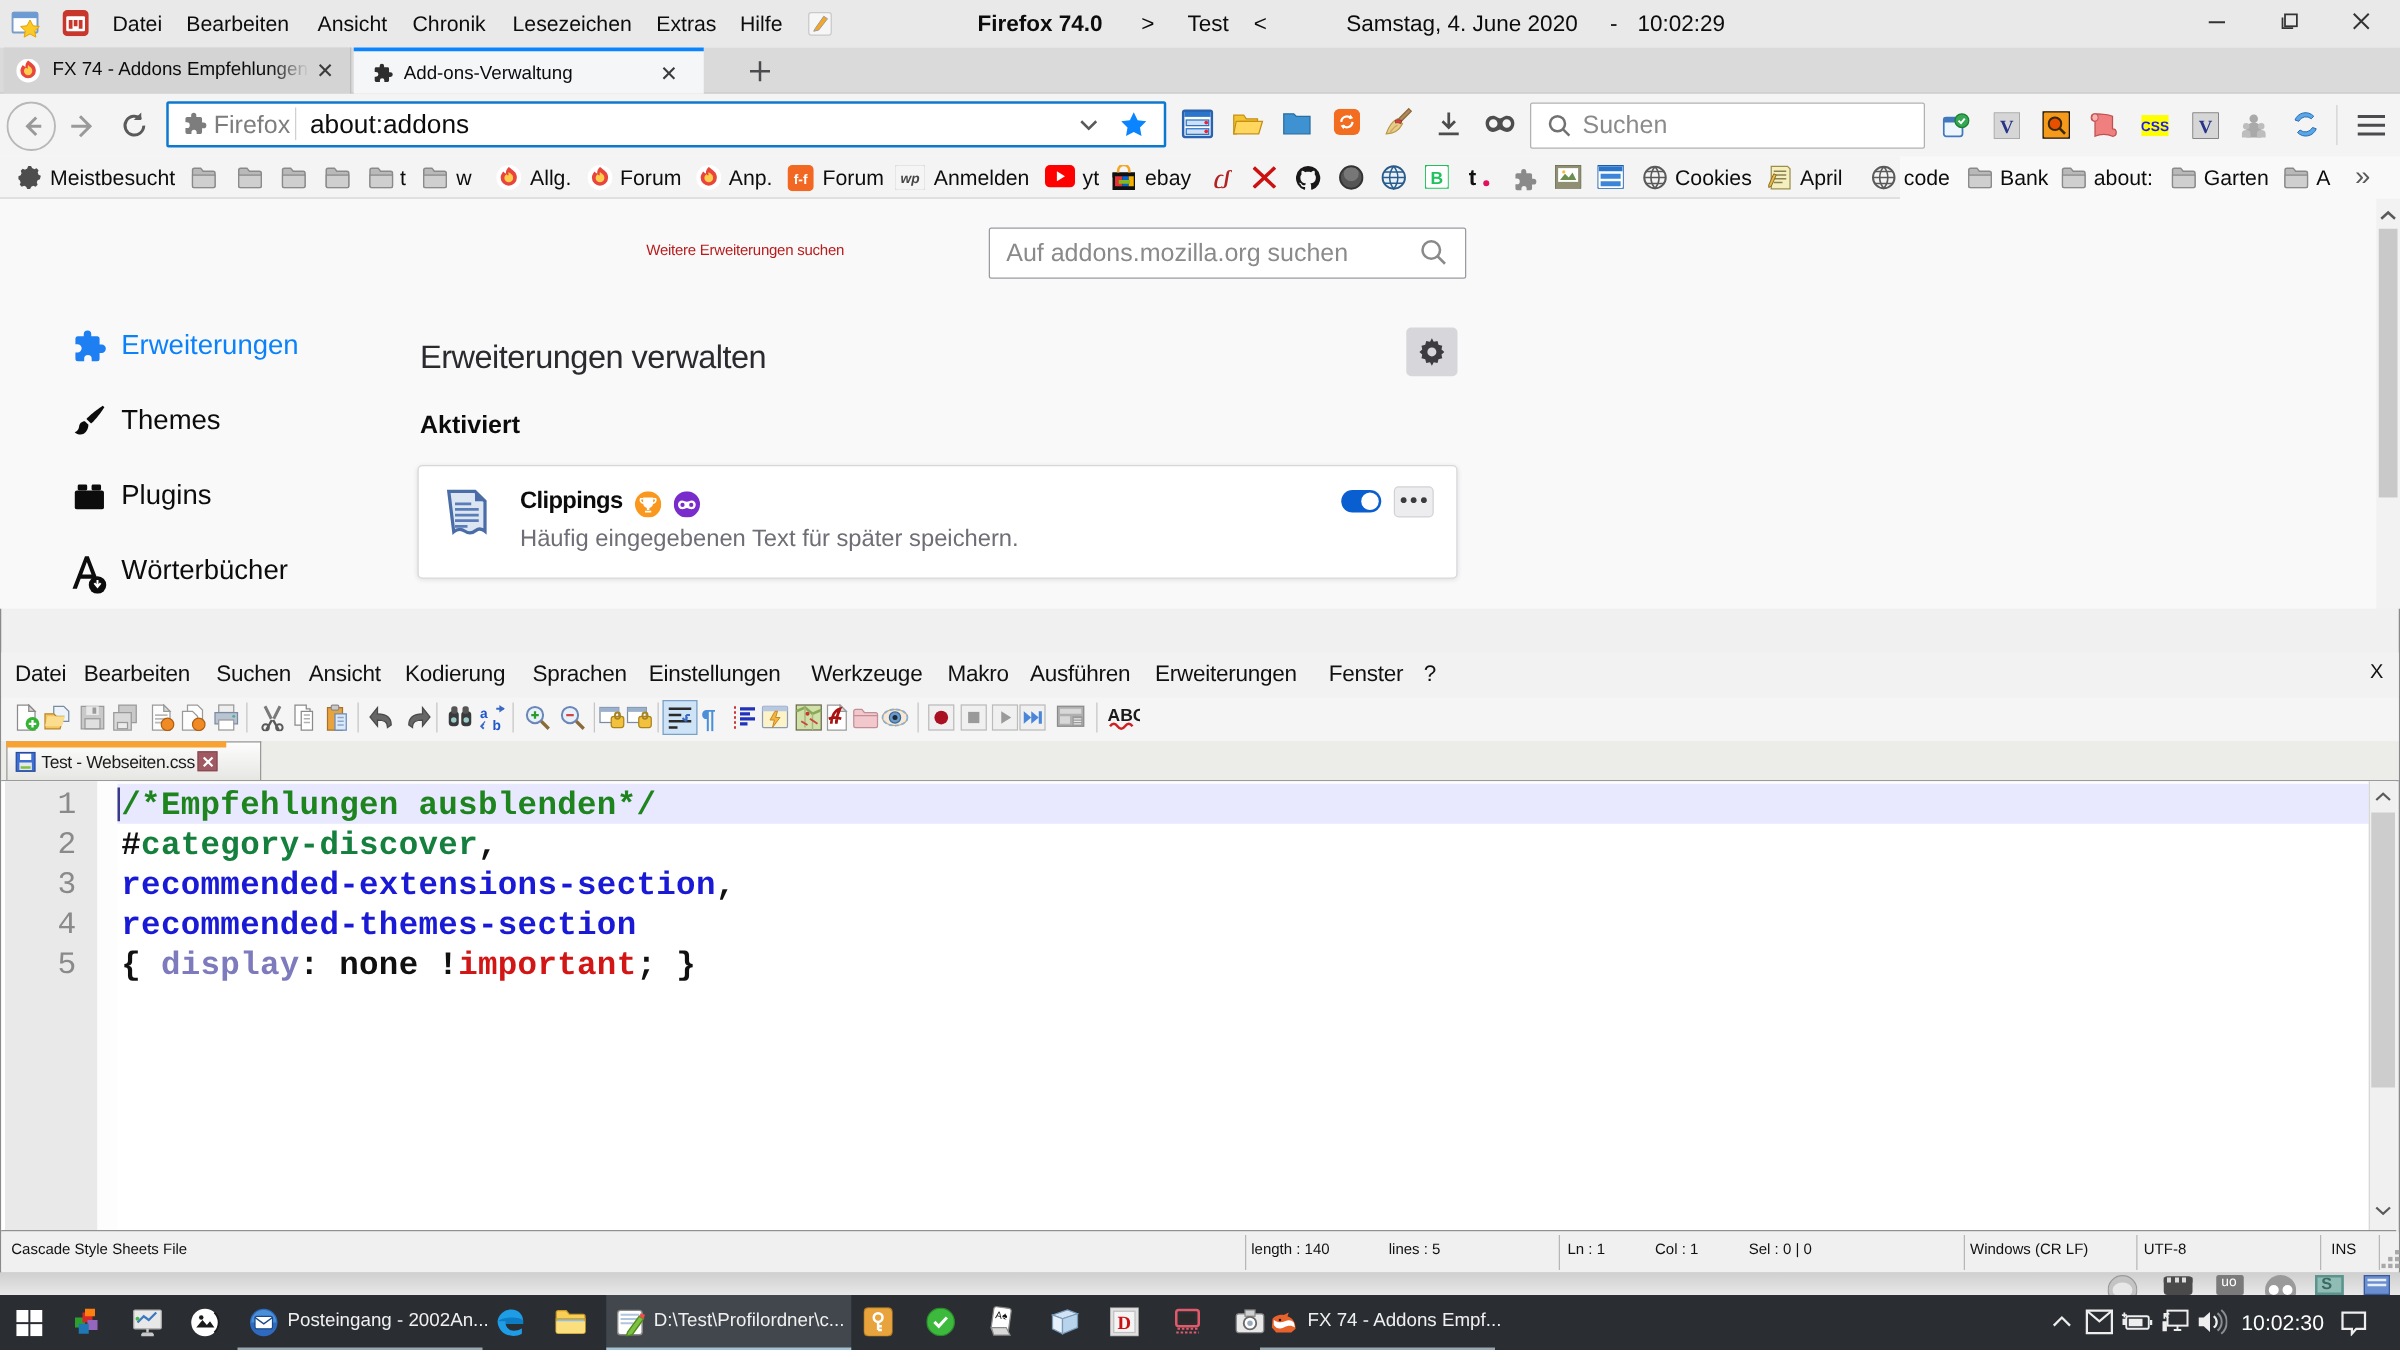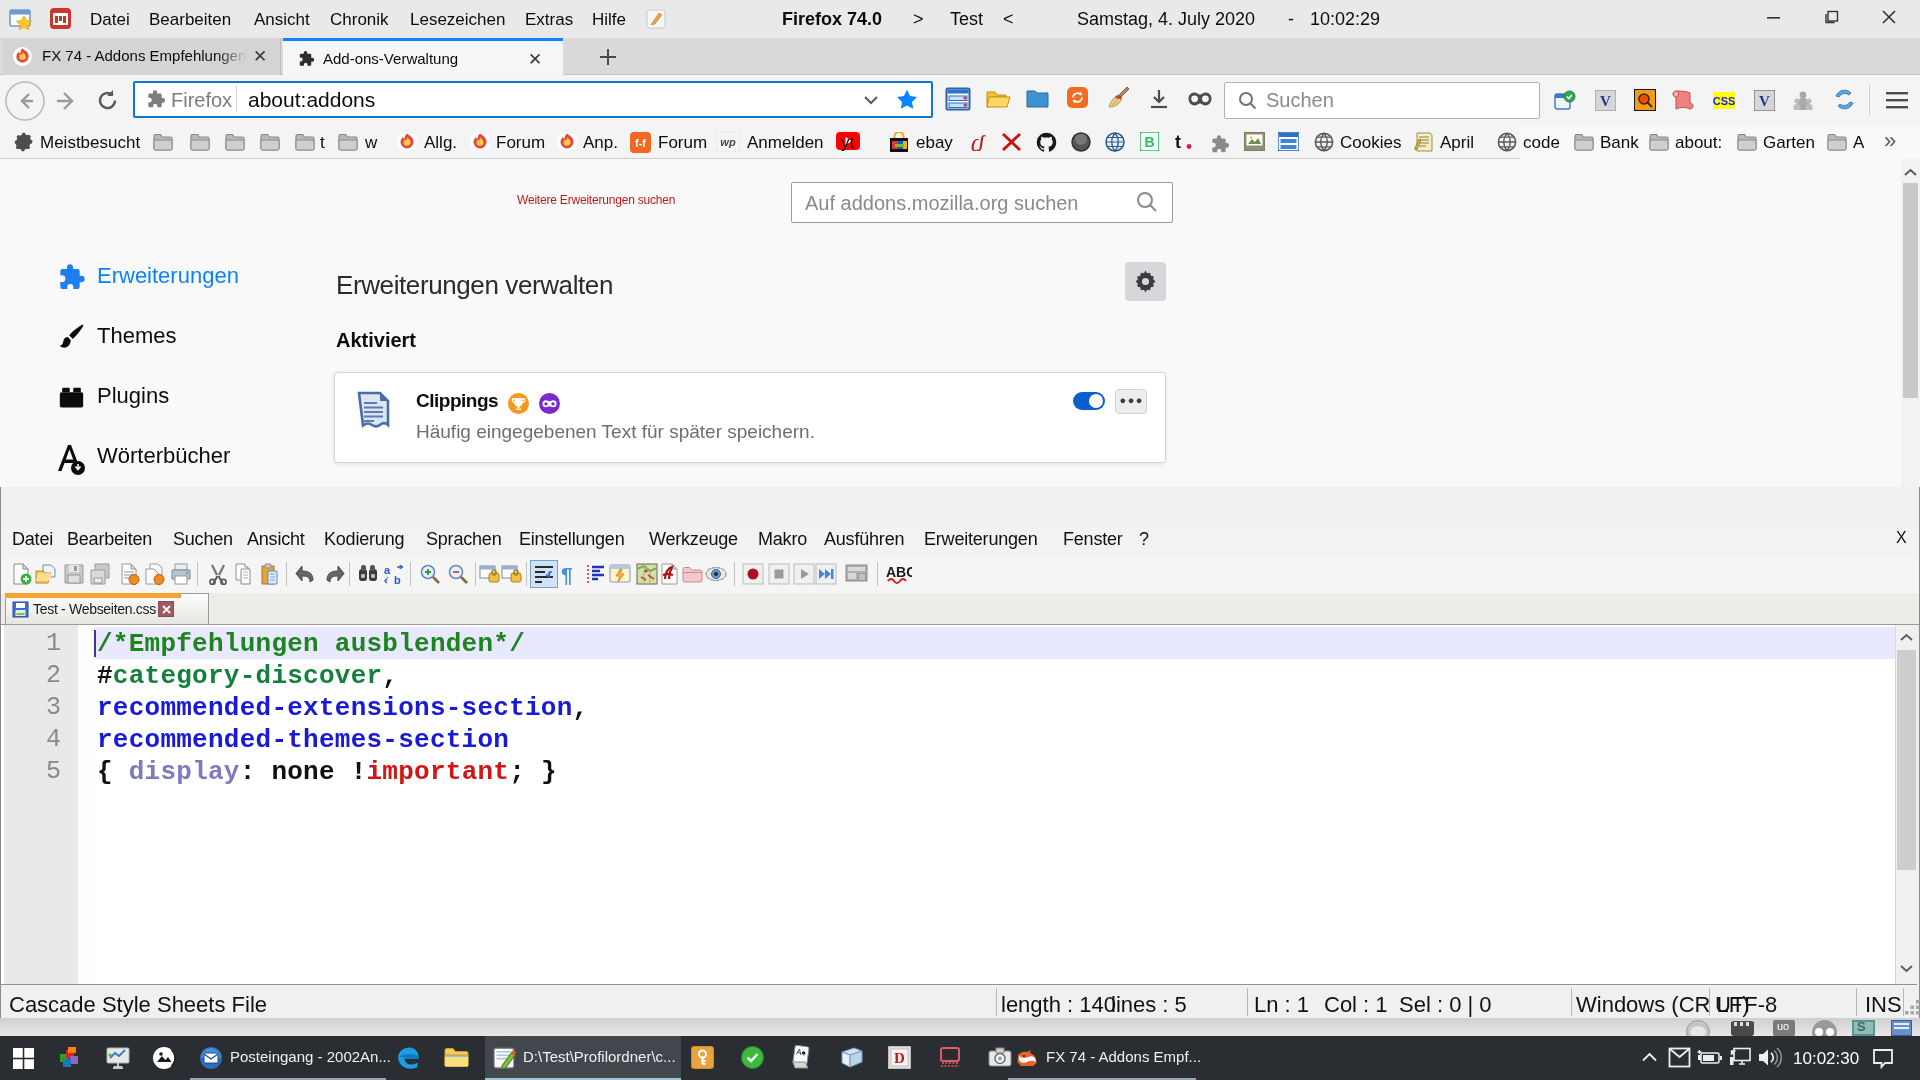--- a/index.html
+++ b/index.html
@@ -32,21 +32,21 @@
 .card { position:absolute; left:334px; top:213px; width:832px; height:91px; background:#fff; border:1px solid #d7d7db; border-radius:4px; box-shadow:0 1px 4px rgba(12,12,13,.1); }
 
 
 #npp { left:0; top:487px; width:1920px; height:531px; background:#f0f0f0; border:1px solid #8a8a8a; border-top:none; }
 #npp-title { left:0; top:487px; width:1920px; height:35px; background:#4e565e; }
 #npp-menu { left:1px; top:522px; width:1918px; height:36px; background:#f2f2f2; }
 .nppmenu { position:absolute; top:7px; font-size:18px; color:#111; letter-spacing:-0.2px; }
 #npp-toolbar { left:1px; top:558px; width:1918px; height:35px; background:#f5f5f5; }
 #npp-tabbar { left:1px; top:593px; width:1918px; height:32px; background:#ecece9; border-bottom:1px solid #9a9a9a; }
 #npp-editor { left:1px; top:625px; width:1916px; height:360px; background:#ffffff; border-bottom:1px solid #919191; }
-#npp-status { left:1px; top:986px; width:1918px; height:32px; background:#f0f0f0; font-size:22px; color:#111; }
+#npp-status { left:1px; top:986px; width:1918px; height:32px; background:#f0f0f0; font-size:12px; color:#111; }
 .sbtext { position:absolute; top:6px; }
 .sbsep { position:absolute; top:2px; height:28px; width:1px; background:#b7b7b7; }
 #gutter { position:absolute; left:3px; top:0; width:74px; height:359px; background:#e9e9e9; }
 #foldm { position:absolute; left:77px; top:0; width:16px; height:359px; background:#fdfdfd; }
 .lnum { position:absolute; width:60px; text-align:right; font-family:"Liberation Mono", monospace; font-size:25px; color:#8a8a8a; }
 .codeline { position:absolute; left:96px; font-family:"Liberation Mono", monospace; font-weight:bold; font-size:26px; white-space:pre; letter-spacing:0.25px; }
 
 
 #strip { left:0; top:1018px; width:1920px; height:18px; background:linear-gradient(#cfcfcf,#e8e8e8); z-index:3; }
 #taskbar { left:0; top:1036px; width:1920px; height:44px; background:#2a2e33; }
@@ -81,21 +81,21 @@
     <span class="menuitem" style="left:525px">Extras</span>
     <span class="menuitem" style="left:592px">Hilfe</span>
     <svg class="abs" style="left:645px;top:8px" width="22" height="22" viewBox="0 0 22 22">
       <rect x="2" y="2" width="18" height="18" rx="2" fill="#f6f6f6" stroke="#c9c9c9"></rect>
       <path d="M7 15 L14 5 L17 7 L10 16 L6 17z" fill="#f5a623" stroke="#9b9b9b" stroke-width=".8"></path>
     </svg>
     <span class="ttext" style="left:782px;font-weight:bold">Firefox 74.0</span>
     <span class="ttext" style="left:913px">&gt;</span>
     <span class="ttext" style="left:950px">Test</span>
     <span class="ttext" style="left:1003px">&lt;</span>
-    <span class="ttext" style="left:1077px">Samstag, 4. July 2020</span>
+    <span class="ttext" style="left:1077px">Samstag, 4. June 2020</span>
     <span class="ttext" style="left:1288px">-</span>
     <span class="ttext" style="left:1310px">10:02:29</span>
     <svg class="abs" style="left:1765px;top:8px" width="18" height="18" viewBox="0 0 18 18">
         <rect x="2" y="9" width="13" height="1.6" fill="#333"></rect>
       </svg>
     <svg class="abs" style="left:1823px;top:8px" width="18" height="18" viewBox="0 0 18 18">
         <rect x="5" y="3.5" width="9.5" height="9.5" fill="none" stroke="#333" stroke-width="1.4"></rect>
         <path d="M3 6 v8.5 h8.5" fill="none" stroke="#333" stroke-width="1.4"></path>
       </svg>
     <svg class="abs" style="left:1880px;top:8px" width="18" height="18" viewBox="0 0 18 18">
@@ -274,21 +274,21 @@
     <span class="bmt" style="left:658px">Forum</span>
     <svg class="abs bmi" style="left:716px" width="24" height="20" viewBox="0 0 24 20">
       <rect width="24" height="20" rx="2" fill="#f5f5f5" stroke="#dedede"></rect>
       <text x="12" y="14" text-anchor="middle" font-size="11" font-weight="bold" font-style="italic" fill="#464646">wp</text>
     </svg>
     <span class="bmt" style="left:747px">Anmelden</span>
     <svg class="abs bmi" style="left:836px" width="24" height="18" viewBox="0 0 24 18">
       <rect width="24" height="18" rx="4" fill="#ff0000"></rect>
       <path d="M9.5 5 L16 9 L9.5 13z" fill="#fff"></path>
     </svg>
-    <span class="bmt" style="left:841px">yt</span>
+    <span class="bmt" style="left:866px">yt</span>
     <svg class="abs bmi" style="left:888px" width="22" height="22" viewBox="0 0 22 22">
       <path d="M2 6 h18 v14 H2z" fill="#111"></path>
       <path d="M2 6 h18 v4 H2z" fill="#111"></path>
       <path d="M6.5 6 V4.5 a4.5 4.5 0 0 1 9 0 V6" fill="none" stroke="#f5a623" stroke-width="2"></path>
       <rect x="4" y="9" width="6" height="8" fill="#e53238"></rect>
         <rect x="10" y="9" width="5" height="8" fill="#0064d2"></rect>
         <rect x="15" y="9" width="4" height="8" fill="#f5af02"></rect>
         <rect x="7" y="12" width="9" height="3" fill="#86b817"></rect>
     </svg>
     <span class="bmt" style="left:916px">ebay</span>

